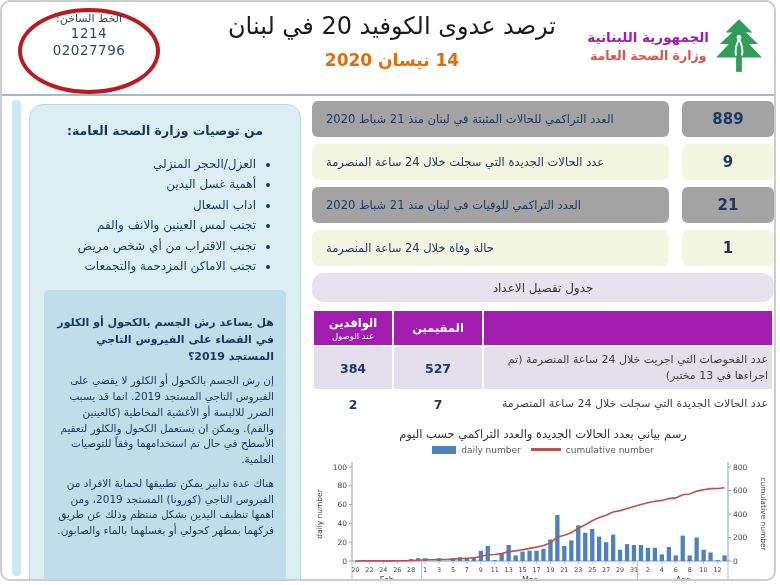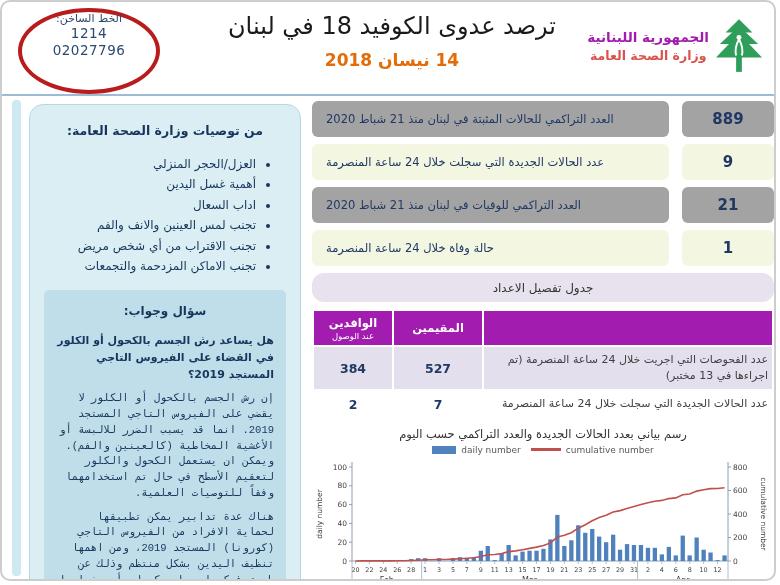--- a/index.html
+++ b/index.html
@@ -24,21 +24,21 @@
   
   .side-strip{position:absolute;left:10px;top:98px;width:9px;height:476px;background:#cde9f2;border-radius:4px;}
   .sidebar{position:absolute;left:27px;top:102px;width:272px;height:536px;background:#daeef3;border:1px solid #b7d7e3;
            border-radius:14px;box-sizing:border-box;padding:12px 14px 12px 14px;display:flex;flex-direction:column;}
   .rec-title{text-align:center;font-size:12.5px;font-weight:bold;color:#17365d;margin-top:6px;}
   .rec-list{margin:16px 30px 0 0;padding:0;list-style:disc;color:#17365d;font-size:12px;line-height:1.7;}
   .rec-list li{margin:0;}
   .qa-box{margin-top:14px;flex:1;background:#c0deea;border-radius:5px;padding:10px 12px;box-sizing:border-box;color:#17365d;}
   .qa-title{text-align:center;font-size:12px;font-weight:bold;margin-top:4px;}
   .qa-q{font-size:11px;font-weight:bold;line-height:1.55;margin:14px 0 6px 0;text-align:right;}
-  .qa-a{font-size:10.5px;line-height:1.5;margin:8px 0 0 0;text-align:right;font-family:Liberation Mono, monospace;}
+  .qa-a{font-size:10.5px;line-height:1.5;margin:8px 0 0 0;text-align:right;}
 
   
   .main{position:absolute;left:310px;top:99px;width:462px;display:flex;flex-direction:column;gap:7px;}
   .stat-row{display:flex;gap:13px;height:36px;}
   .stat-label{flex:1;border-radius:6px;display:flex;align-items:center;justify-content:flex-end;
               padding:0 14px;font-size:11.5px;color:#1f3864;box-sizing:border-box;}
   .stat-value{width:92px;border-radius:6px;display:flex;align-items:center;justify-content:center;
               font-size:15px;font-weight:bold;color:#1f3864;}
   .bg-green{background:#a3a3a3;}
   .bg-cream{background:#f3f6e0;}
@@ -69,22 +69,22 @@
 
 <div class="page">
 
   <div class="hotline" dir="rtl">
     <div class="hl-label">الخط الساخن:</div>
     <div class="hl-num">1214</div>
     <div class="hl-num">02027796</div>
   </div>
 
   <div class="titles">
-    <div class="main-title" dir="rtl">ترصد عدوى الكوفيد 18 في لبنان</div>
-    <div class="date-line" dir="rtl">14 نيسان 2018</div>
+    <div class="main-title" dir="rtl">ترصد عدوى الكوفيد 20 في لبنان</div>
+    <div class="date-line" dir="rtl">14 نيسان 2020</div>
   </div>
 
   <div class="logo">
     <div class="logo-text">
       <div class="logo-l1">الجمهورية اللبنانية</div>
       <div class="logo-l2">وزارة الصحة العامة</div>
     </div>
     <svg class="cedar" viewBox="0 0 48 58">
       <polygon points="24,1 38,15 10,15" fill="#2f9e5b"></polygon>
       <polygon points="24,8 44,27 4,27" fill="#2f9e5b"></polygon>
@@ -103,21 +103,20 @@
     <div class="rec-title" dir="rtl">من توصيات وزارة الصحة العامة:</div>
     <ul class="rec-list" dir="rtl">
       <li>العزل/الحجر المنزلي</li>
       <li>أهمية غسل اليدين</li>
       <li>اداب السعال</li>
       <li>تجنب لمس العينين والانف والفم</li>
       <li>تجنب الاقتراب من أي شخص مريض</li>
       <li>تجنب الاماكن المزدحمة والتجمعات</li>
     </ul>
     <div class="qa-box">
-      <div class="qa-title" dir="rtl">سؤال وجواب:</div>
       <p class="qa-q" dir="rtl">هل يساعد رش الجسم بالكحول أو الكلور في القضاء على الفيروس التاجي المستجد 2019؟</p>
       <p class="qa-a" dir="rtl">إن رش الجسم بالكحول أو الكلور لا يقضي على الفيروس التاجي المستجد 2019. انما قد يسبب الضرر للالبسة أو الأغشية المخاطية (كالعينين والفم). ويمكن ان يستعمل الكحول والكلور لتعقيم الأسطح في حال تم استخدامهما وفقاً للتوصيات العلمية.</p>
       <p class="qa-a" dir="rtl">هناك عدة تدابير يمكن تطبيقها لحماية الافراد من الفيروس التاجي (كورونا) المستجد 2019، ومن اهمها تنظيف اليدين بشكل منتظم وذلك عن طريق فركهما بمطهر كحولي أو بغسلهما بالماء والصابون.</p>
     </div>
   </aside>
 
   <div class="main">
 
     <div class="stat-row">
       <div class="stat-label bg-green" dir="rtl">العدد التراكمي للحالات المثبتة في لبنان منذ 21 شباط 2020</div>

